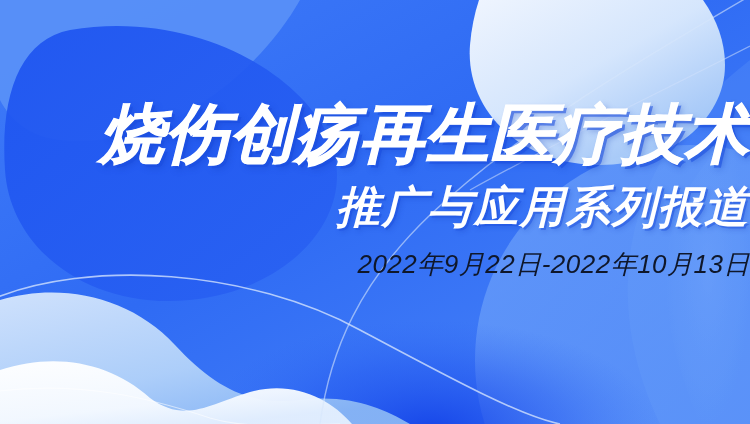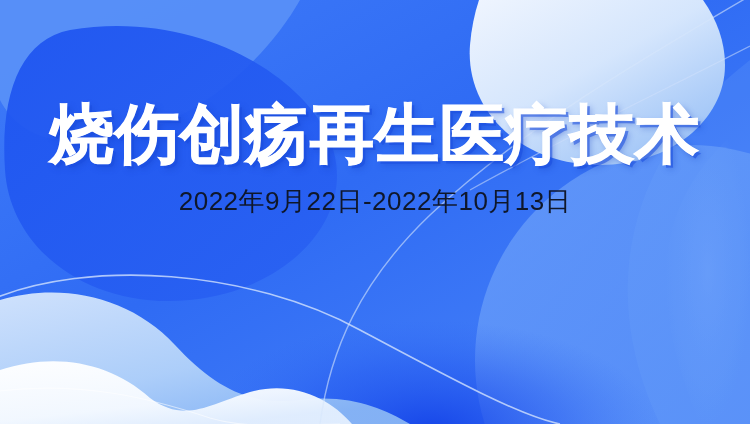--- a/index.html
+++ b/index.html
@@ -18,21 +18,22 @@
   #bg-svg {
     position:absolute; inset:0;
     width:750px; height:424px;
     display:block;
   }
   #content {
     position:absolute; inset:0;
     z-index:5;
     display:flex;
     flex-direction:column;
-    align-items:center;
+    align-items:flex-end;
+    font-style:italic;
   }
   #main-title {
     margin-top:100px;
     font-size:64px;
     font-weight:bold;
     line-height:1.08;
     color:#ffffff;
     letter-spacing:1px;
     white-space:nowrap;
     text-shadow:
@@ -133,16 +134,17 @@
              C292,380 330,398 352,424 L0,424 Z" fill="url(#gWaveB)" opacity="0.97"></path>
 
     <path d="M-10,300 C90,258 250,270 360,330 C450,378 520,416 560,424" fill="none" stroke="#dceafd" stroke-width="1.6" opacity="0.75"></path>
     <path d="M760,-10 C640,60 520,130 430,215 C360,282 330,350 320,424" fill="none" stroke="#d6e6fc" stroke-width="1.4" opacity="0.6"></path>
     <path d="M-10,392 C80,380 150,398 210,418 C250,430 300,424 340,424" fill="none" stroke="#ffffff" stroke-width="1.2" opacity="0.55"></path>
     <path d="M750,46 C660,92 560,140 470,190" fill="none" stroke="#cfe0fb" stroke-width="1.3" opacity="0.55"></path>
   </svg>
 
   <div id="content">
     <div id="main-title">烧伤创疡再生医疗技术</div>
+    <div id="sub-title">推广与应用系列报道</div>
     <div id="date-range">2022年9月22日-2022年10月13日</div>
   </div>
 
 </div>
 
 </body></html>

